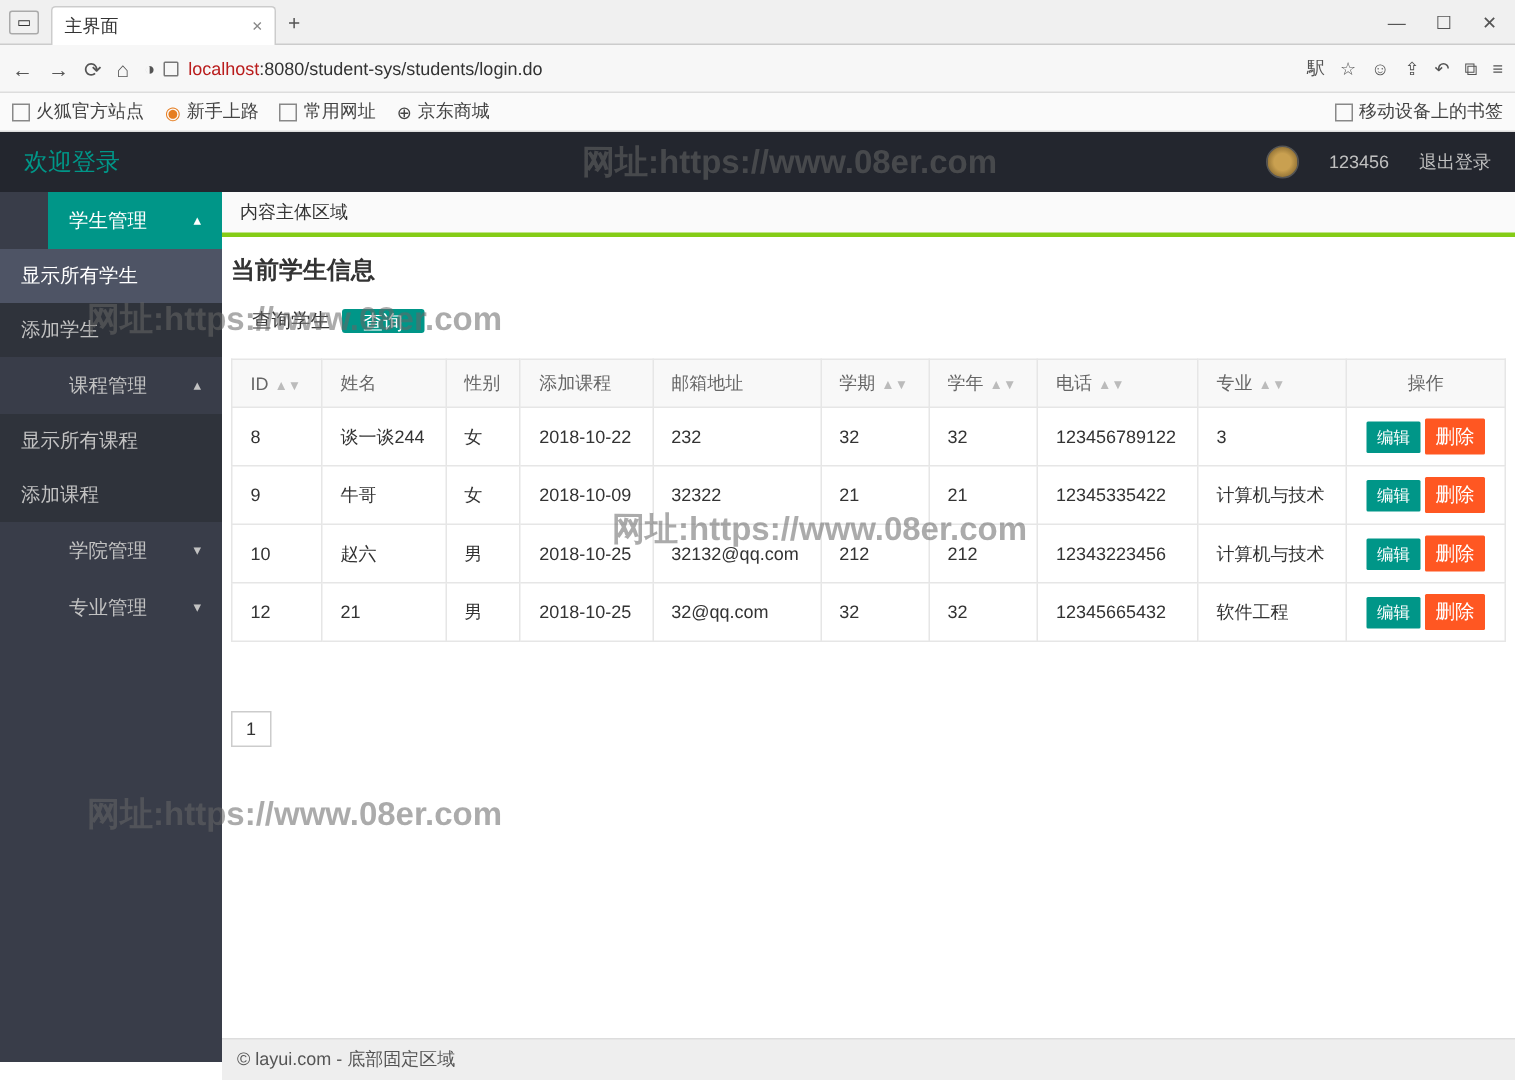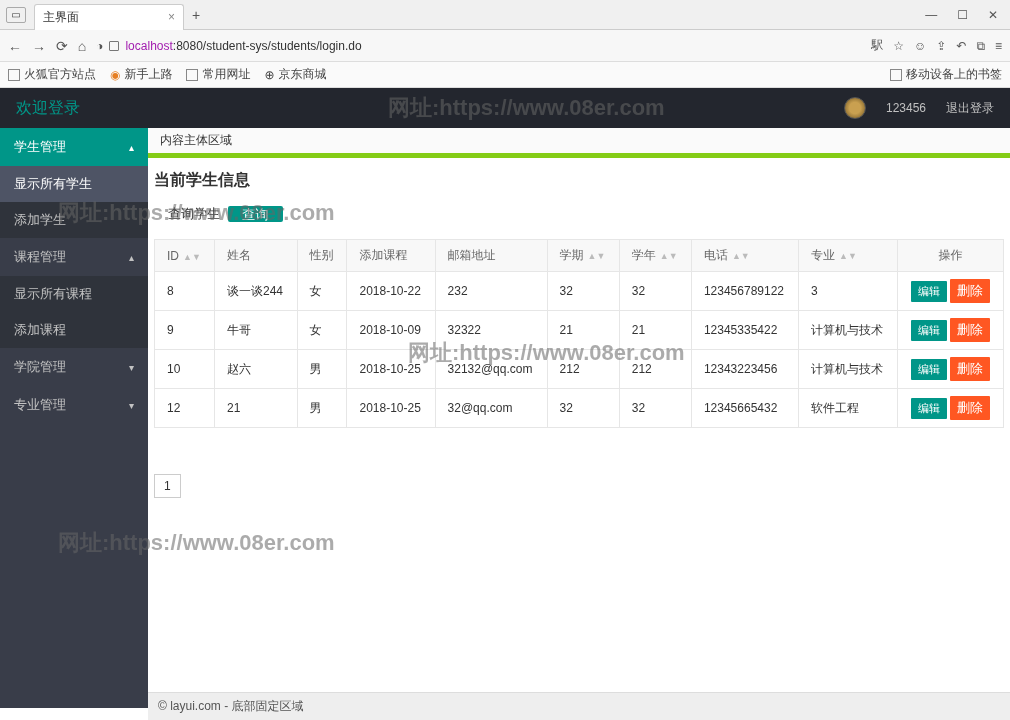--- a/index.html
+++ b/index.html
@@ -10,47 +10,47 @@
 .browser-top .tab-icon { width: 20px; height: 16px; border: 1px solid #aaa; border-radius: 2px; margin-right: 8px; display: flex; align-items: center; justify-content: center; font-size: 10px; }
 .browser-top .tab { background: #fff; border: 1px solid #ccc; border-bottom: none; height: 26px; padding: 0 8px; display: flex; align-items: center; min-width: 150px; margin-top: 4px; border-radius: 3px 3px 0 0; }
 .browser-top .tab-close { margin-left: auto; color: #888; }
 .browser-top .plus { margin-left: 8px; color: #555; font-size: 14px; }
 .browser-top .win-controls { margin-left: auto; display: flex; gap: 20px; color: #555; padding-right: 6px; }
 
 .browser-nav { height: 32px; background: #f7f7f7; border-bottom: 1px solid #ddd; display: flex; align-items: center; padding: 0 8px; gap: 10px; color: #555; }
 .browser-nav .nav-icon { font-size: 14px; }
 .browser-nav .url-bar { flex: 1; display: flex; align-items: center; gap: 6px; }
 .browser-nav .url-text { color: #333; }
-.browser-nav .url-text .host { color: #a21caf; }
+.browser-nav .url-text .host { color: #b91c1c; }
 .browser-nav .right-icons { display: flex; gap: 10px; align-items: center; }
 
 .browser-bookmarks { height: 26px; background: #fafafa; border-bottom: 1px solid #ddd; display: flex; align-items: center; padding: 0 8px; gap: 14px; color: #444; }
 .browser-bookmarks .bm { display: flex; align-items: center; gap: 4px; }
 .browser-bookmarks .right { margin-left: auto; }
 .bm-box { width:12px; height:12px; border:1px solid #888; display:inline-block; }
 
 
 .app-header { height: 40px; background: #23262e; display: flex; align-items: center; padding: 0 16px; }
 .app-header .title { color: #009688; font-size: 16px; }
 .app-header .user-area { margin-left: auto; display: flex; align-items: center; gap: 20px; color: #c0c0c0; }
 .app-header .avatar { width: 22px; height: 22px; border-radius: 50%; background: radial-gradient(circle, #c9a050 40%, #6a5020 100%); border:1px solid #555; }
 
 .app-body { display: flex; height: 580px; }
 
 
 .sidebar { width: 148px; background: #393d49; color: #c2c2c2; font-size: 13px; overflow: hidden; }
-.sidebar .menu-item { padding: 10px 14px; display: flex; justify-content: space-between; align-items: center; cursor: pointer; }
+.sidebar .menu-item { padding: 10px 14px; display: flex; justify-content: space-between; align-items: center; cursor: pointer; margin-left: 32px; }
 .sidebar .menu-item.top { background: #009688; color: #fff; }
 .sidebar .sub-item { padding: 9px 14px; background: #2f333b; cursor: pointer; }
 .sidebar .menu-item.group { background: #393d49; }
 .arrow { font-size: 10px; }
 
 
 .content { flex: 1; background: #fff; display: flex; flex-direction: column; position: relative; }
-.content .tab-strip { height: 30px; border-bottom: 5px solid #84cc16; padding: 0 12px; display: flex; align-items: center; font-size: 12px; background: #fafafa; }
+.content .tab-strip { height: 30px; border-bottom: 3px solid #84cc16; padding: 0 12px; display: flex; align-items: center; font-size: 12px; background: #fafafa; }
 .content .page-title { font-size: 16px; font-weight: bold; padding: 12px 6px 8px; }
 .content .search-row { display: flex; align-items: center; gap: 8px; padding: 6px 20px 10px; }
 .content .search-label { font-size: 13px; }
 .content .search-input { border: 1px solid #ddd; height: 30px; width: 130px; padding: 0 8px; color: #999; }
 .content .search-btn { background: #009688; color: #fff; border: none; height: 16px; padding: 0 14px; border-radius: 2px; cursor: pointer; }
 
 
 .wm { position: absolute; color: rgba(102,102,102,0.55); font-size: 22px; font-weight: bold; pointer-events: none; white-space: nowrap; }
 
 

